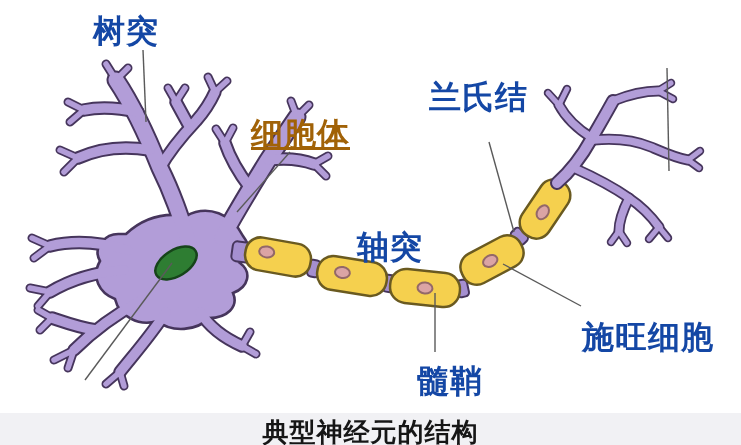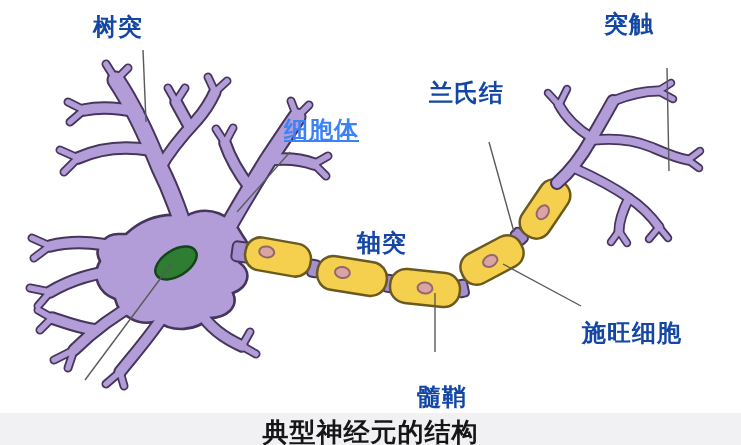--- a/index.html
+++ b/index.html
@@ -11,32 +11,31 @@
     font-family:"Liberation Sans",sans-serif;
   }
   #diagram-svg{position:absolute;left:0;top:0;}
   .footer-strip{
     position:absolute;left:0;top:413px;width:741px;height:32px;
     background:#f1f1f4;
   }
   .lbl{
     position:absolute;
     color:#1447a5;
-    font-size:24px;
+    font-size:32px;
     font-weight:bold;
     line-height:1.1;
     white-space:nowrap;
     letter-spacing:1px;
     text-align:right;
   }
   .lbl-link{
-    color:#3b82f6;
+    color:#a16207;
     text-decoration:underline;
     cursor:pointer;
-    margin-left:33px;
   }
   .title{
     position:absolute;left:0;top:415px;width:741px;
     text-align:center;
     color:#161616;
     font-size:26px;
     font-weight:bold;
     letter-spacing:1px;
   }
   
@@ -170,20 +169,19 @@
       <line class="leader" x1="172" y1="263" x2="85" y2="380"></line>
       <line class="leader" x1="667" y1="68" x2="669" y2="171"></line>
       <line class="leader" x1="489" y1="142" x2="514" y2="232"></line>
       <line class="leader" x1="503" y1="264" x2="581" y2="306"></line>
       <line class="leader" x1="435" y1="293" x2="435" y2="352"></line>
     </g>
   </svg>
 
   <div class="lbl" style="left:93px;top:14px;">树突</div>
   <div class="lbl lbl-link" style="left:251px;top:117px;">细胞体</div>
-  <div class="lbl" style="left:604px;top:11px;">突触</div>
   <div class="lbl" style="left:357px;top:230px;">轴突</div>
   <div class="lbl" style="left:429px;top:80px;">兰氏结</div>
   <div class="lbl" style="left:582px;top:320px;">施旺细胞</div>
-  <div class="lbl" style="left:417px;top:384px;">髓鞘</div>
+  <div class="lbl" style="left:417px;top:364px;">髓鞘</div>
 
   <div class="title">典型神经元的结构</div>
 </div>
 
 </body></html>

